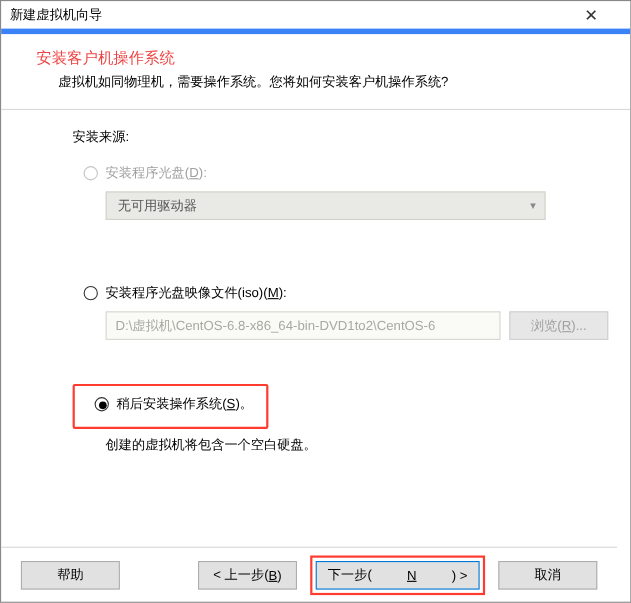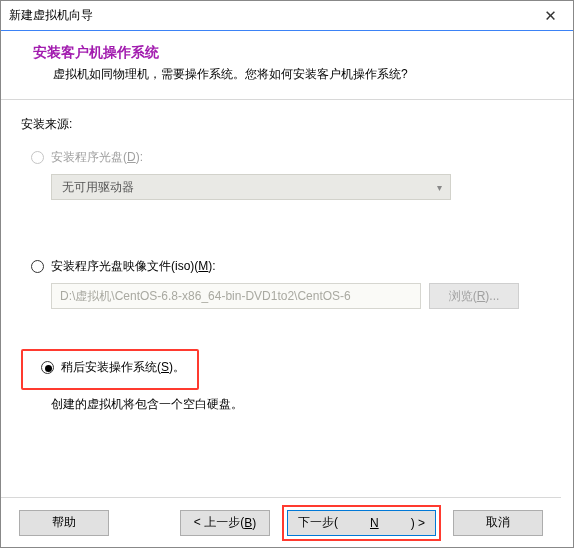--- a/index.html
+++ b/index.html
@@ -10,37 +10,38 @@
     width: 574px;
     height: 548px;
     position: relative;
     border: 1px solid #888;
   }
   .titlebar {
     height: 30px;
     display: flex;
     align-items: center;
     justify-content: space-between;
-    padding: 0 0 0 8px;
-    border-bottom: 1px solid #3b82f6;
+    padding: 0 13px 0 8px;
+    border-bottom: 5px solid #3b82f6;
   }
   .titlebar .title { font-size: 12px; color: #000; }
   .titlebar .close {
     width: 45px; height: 28px;
     display: flex; align-items: center; justify-content: center;
     font-size: 15px; color: #333;
   }
   .header {
     padding: 13px 12px 16px 32px;
     border-bottom: 1px solid #d8d8d8;
   }
-  .header .heading { font-size: 14px; font-weight: bold; color: #a21caf; }
+  .header .heading { font-size: 14px; font-weight: normal; color: #ef4444; }
   .header .sub { font-size: 12px; color: #000; margin-top: 4px; margin-left: 20px; }
   .content {
     padding: 16px 20px 10px 20px;
+    margin-left: 45px;
   }
   .section-label { color: #000; margin-bottom: 16px; }
   .radio-row {
     display: flex; align-items: center; gap: 7px;
     margin-left: 10px; margin-bottom: 6px;
   }
   .radio-row.disabled { color: #a0a0a0; }
   .radio-row.disabled .radio-shape { border-color: #c5c5c5; }
   .radio-shape {
     width: 13px; height: 13px; border: 1px solid #333; border-radius: 50%;

